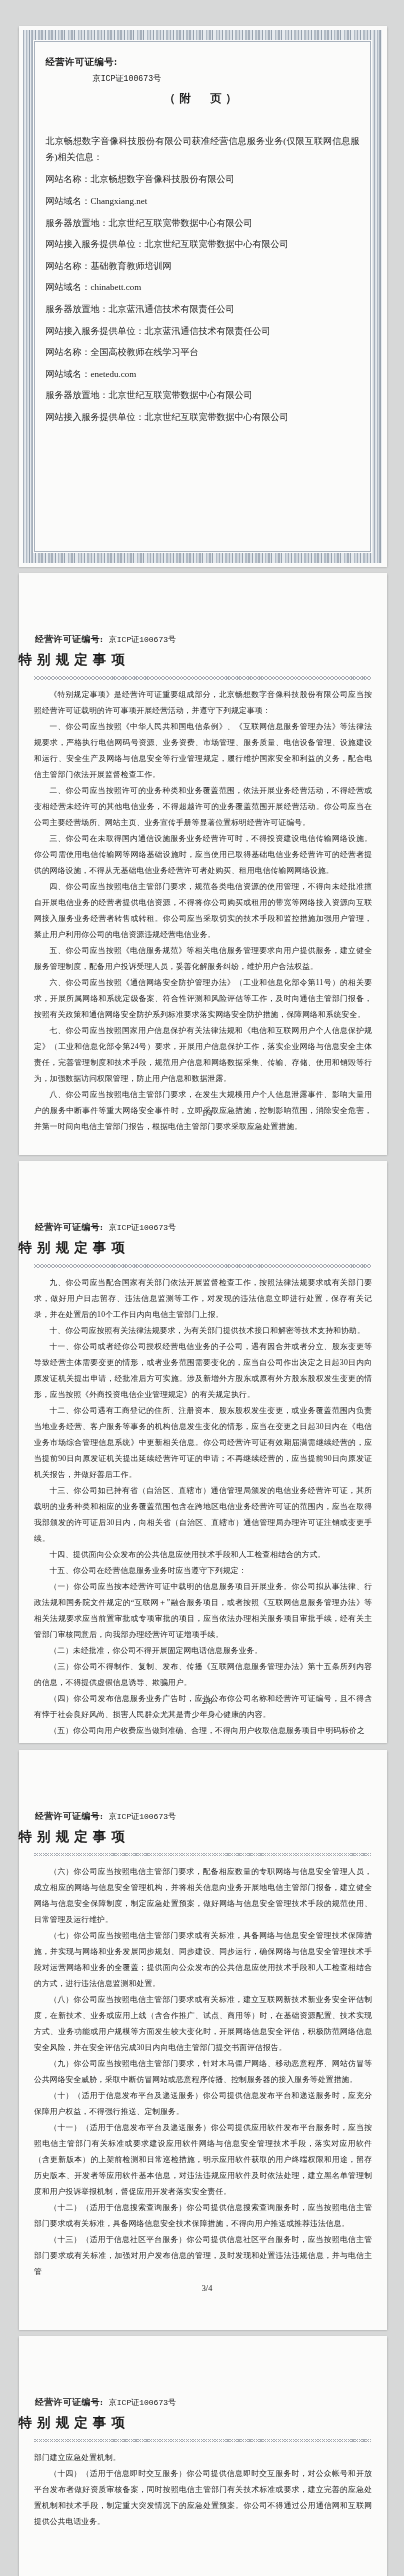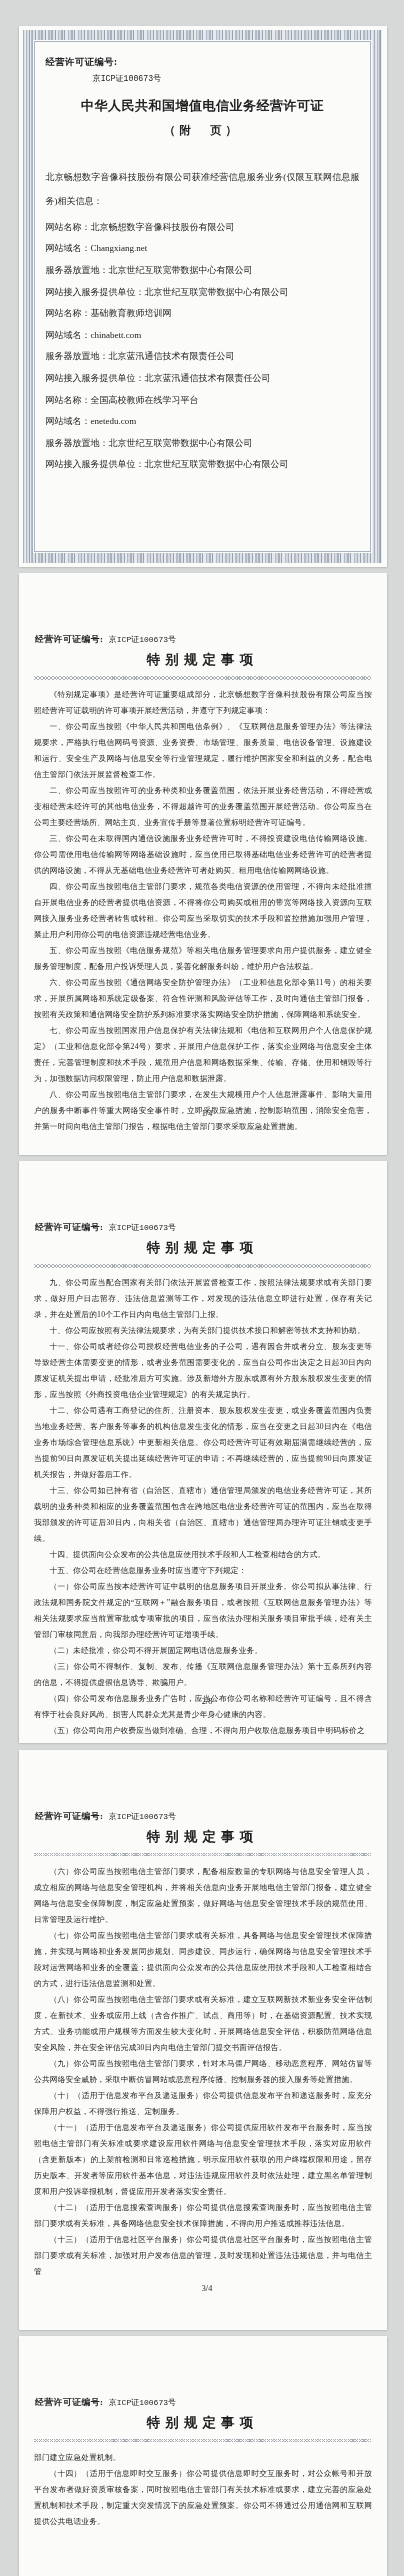--- a/index.html
+++ b/index.html
@@ -37,42 +37,42 @@
   .lic-row2{font-size:8.2px; margin:4.1px 0 0 47px; font-family:"Liberation Mono","DejaVu Sans Mono",monospace;}
   .p1-title{
     margin:13.4px 0 0 0; text-align:center;
     font-size:13px; font-weight:bold; letter-spacing:0.5px;
   }
   .p1-subtitle{
     text-align:center; font-size:11.3px; font-weight:bold;
     letter-spacing:4.1px; margin-top:7.2px;
   }
   .p1-intro{
-    margin:27px 0 0 0; font-size:9px; line-height:24px;
+    margin:27px 0 0 0; font-size:9px; line-height:16px;
     text-align:justify;
   }
   .p1-entry{
     margin:7.2px 0 0 0; font-size:9px; line-height:14.4px;
     text-align:justify;
   }
   
   .pageP{padding:12px;}
   .page2{height:582px;}
   .page3{height:582px;}
   .page4{height:580px;}
   .page5{height:545px; margin-bottom:0;}
   .hdr{
     position:absolute; top:61px; left:16.5px; right:16.5px;
     font-size:8.8px;
   }
   .hdr .lbl{font-weight:bold; letter-spacing:0.5px;}
   .hdr .num{font-size:8px; margin-left:3.1px; font-family:"Liberation Mono","DejaVu Sans Mono",monospace;}
   .prov-title{
     position:absolute; top:78px; left:0; right:0; margin:0;
-    text-align:center; font-size:13.4px; font-weight:bold; letter-spacing:5.2px;
+    text-align:left; font-size:13.4px; font-weight:bold; letter-spacing:5.2px;
   }
   .zigzag{
     position:absolute; top:103px; left:15.5px; right:15.5px; height:3.6px;
     background:
       repeating-linear-gradient(135deg,#9aa0a8 0 0.8px,transparent 0.8px 2.6px),
       repeating-linear-gradient(45deg,#9aa0a8 0 0.8px,transparent 0.8px 2.6px);
     opacity:.85;
   }
   .prov-body{
     position:absolute; top:114px; left:15.5px; right:14.4px;
@@ -90,21 +90,20 @@
 </head>
 <body>
 
 <div class="canvas">
 
   <section class="page page1">
     <div class="ornate-frame"></div>
     <div class="p1-content">
       <div class="lic-row1">经营许可证编号:</div>
       <div class="lic-row2">京ICP证100673号</div>
-      <h1 class="p1-title">中华人民共和国增值电信业务经营许可证</h1>
       <div class="p1-subtitle">（附　页）</div>
       <p class="p1-intro">北京畅想数字音像科技股份有限公司获准经营信息服务业务(仅限互联网信息服务)相关信息：</p>
       <p class="p1-entry">网站名称：北京畅想数字音像科技股份有限公司</p>
       <p class="p1-entry">网站域名：Changxiang.net</p>
       <p class="p1-entry">服务器放置地：北京世纪互联宽带数据中心有限公司</p>
       <p class="p1-entry">网站接入服务提供单位：北京世纪互联宽带数据中心有限公司</p>
       <p class="p1-entry">网站名称：基础教育教师培训网</p>
       <p class="p1-entry">网站域名：chinabett.com</p>
       <p class="p1-entry">服务器放置地：北京蓝汛通信技术有限责任公司</p>
       <p class="p1-entry">网站接入服务提供单位：北京蓝汛通信技术有限责任公司</p>

